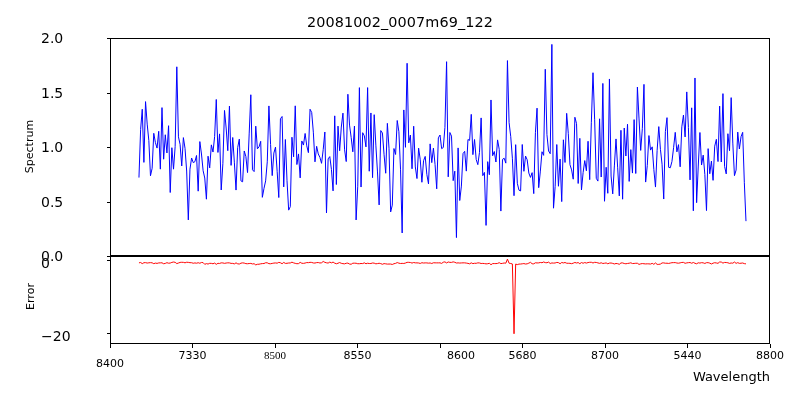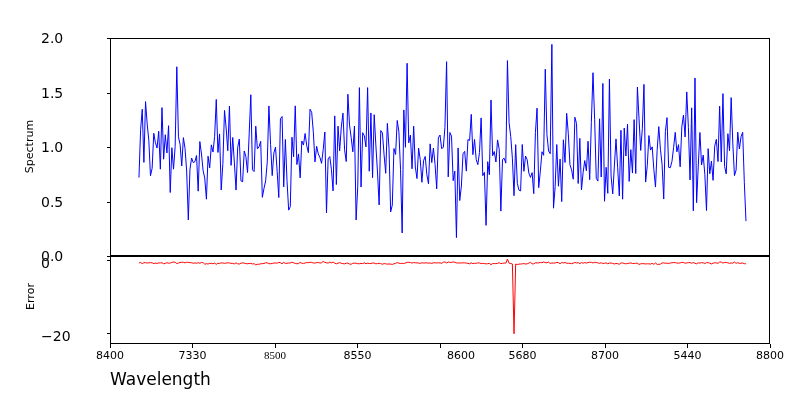--- a/index.html
+++ b/index.html
@@ -48,22 +48,22 @@
   #ylabel-error {
     left: -10px;
     top: 290px;
     width: 80px;
   }
   #xlabel {
     position: absolute;
     left: 110px;
     top: 369px;
     width: 660px;
-    text-align: left;
-    font-size: 17px;
+    text-align: right;
+    font-size: 13px;
     color: #000000;
   }
   
   .panel {
     position: absolute;
     box-sizing: border-box;
     border: 1px solid #000000;
     background: transparent;
   }
   #panel-spectrum {
@@ -117,40 +117,41 @@
     top: 349px;
     transform: translateX(-35px);
     white-space: nowrap;
   }
 </style>
 </head>
 <body>
 
 <div id="figure">
 
+  <div id="plot-title">20081002_0007m69_122</div>
 
   <div class="ylabel" id="ylabel-spectrum">Spectrum</div>
   <div class="ylabel" id="ylabel-error">Error</div>
   <div id="xlabel">Wavelength</div>
 
   <div class="panel" id="panel-spectrum">
     <svg id="svg-spectrum" viewBox="0 0 660 218" preserveAspectRatio="none">
       <polyline id="spectrum-trace" fill="none" stroke="#0000ff" stroke-width="1" stroke-linejoin="round" points="28.05,139.86 29.70,91.35 31.35,70.91 33.00,124.53 34.65,63.20 36.30,85.91 37.95,102.51 39.60,138.04 41.25,130.46 42.90,95.18 44.55,104.58 46.20,110.10 47.85,93.13 49.50,131.35 51.15,69.26 52.80,121.32 54.45,96.65 56.10,115.03 57.75,87.52 59.40,154.93 61.05,109.72 62.70,131.37 64.35,108.65 66.00,28.06 67.65,98.73 69.30,106.38 70.95,128.16 72.60,99.53 74.25,110.35 75.90,133.25 77.55,182.61 79.20,131.39 80.85,120.09 82.50,124.77 84.15,123.80 85.80,117.57 87.45,153.57 89.10,103.53 90.75,116.08 92.40,132.92 94.05,140.31 95.70,161.68 97.35,118.30 99.00,130.07 100.65,106.84 102.30,114.10 103.95,98.43 105.60,61.04 107.25,114.50 108.90,95.78 110.55,152.38 112.20,125.81 113.85,72.13 115.50,89.85 117.15,112.74 118.80,67.71 120.45,127.55 122.10,99.40 123.75,124.97 125.40,152.47 127.05,109.65 128.70,101.03 130.35,143.22 132.00,144.13 133.65,113.00 135.30,118.64 136.95,134.82 138.60,95.79 140.25,56.28 141.90,131.97 143.55,133.82 145.20,87.97 146.85,110.84 148.50,108.82 150.15,103.26 151.80,159.78 153.45,150.81 155.10,143.18 156.75,123.96 158.40,67.55 160.05,106.47 161.70,137.88 163.35,115.12 165.00,109.12 166.65,133.59 168.30,160.00 169.95,80.49 171.60,78.22 173.25,149.24 174.90,101.44 176.55,142.98 178.20,172.71 179.85,169.17 181.50,99.13 183.15,118.87 184.80,67.46 186.45,126.70 188.10,115.99 189.75,140.18 191.40,102.91 193.05,107.05 194.70,95.33 196.35,107.78 198.00,114.72 199.65,70.90 201.30,74.12 202.95,94.02 204.60,123.97 206.25,108.30 207.90,115.99 209.55,119.51 211.20,125.49 212.85,111.61 214.50,93.85 216.15,175.57 217.80,121.01 219.45,118.69 221.10,131.58 222.75,153.29 224.40,77.57 226.05,146.85 227.70,87.91 229.35,112.82 231.00,88.85 232.65,74.82 234.30,111.82 235.95,123.69 237.60,55.75 239.25,86.89 240.90,99.29 242.55,113.86 244.20,87.82 245.85,182.62 247.50,148.58 249.15,49.08 250.80,149.41 252.45,94.58 254.10,97.74 255.75,108.89 257.40,49.05 259.05,133.45 260.70,74.65 262.35,139.93 264.00,76.38 265.65,107.14 267.30,134.18 268.95,167.45 270.60,92.42 272.25,94.91 273.90,116.80 275.55,135.48 277.20,85.11 278.85,110.27 280.50,174.54 282.15,167.65 283.80,110.54 285.45,116.53 287.10,82.26 288.75,93.61 290.40,131.40 292.05,195.75 293.70,71.61 295.35,109.33 297.00,24.48 298.65,104.81 300.30,96.95 301.95,130.98 303.60,88.04 305.25,129.12 306.90,140.84 308.55,110.14 310.20,121.87 311.85,144.58 313.50,122.89 315.15,118.49 316.80,136.62 318.45,146.24 320.10,105.86 321.75,124.78 323.40,110.15 325.05,126.71 326.70,151.23 328.35,99.72 330.00,96.90 331.65,110.67 333.30,109.52 334.95,89.35 336.60,22.89 338.25,139.13 339.90,94.37 341.55,98.03 343.20,142.96 344.85,133.40 346.50,200.42 348.15,109.92 349.80,163.01 351.45,148.47 353.10,115.67 354.75,113.39 356.40,133.34 358.05,101.47 359.70,102.29 361.35,76.07 363.00,116.71 364.65,101.43 366.30,121.58 367.95,126.82 369.60,114.45 371.25,79.65 372.90,137.95 374.55,134.61 376.20,188.13 377.85,123.78 379.50,136.99 381.15,61.52 382.80,117.82 384.45,113.54 386.10,124.15 387.75,101.81 389.40,111.34 391.05,173.67 392.70,121.52 394.35,120.31 396.00,125.29 397.65,21.80 399.30,84.38 400.95,98.56 402.60,120.35 404.25,158.14 405.90,106.64 407.55,145.62 409.20,152.55 410.85,153.34 412.50,106.49 414.15,133.53 415.80,118.13 417.45,121.91 419.10,135.29 420.75,139.70 422.40,134.88 424.05,156.05 425.70,94.57 427.35,69.79 429.00,150.05 430.65,133.33 432.30,113.79 433.95,117.42 435.60,30.52 437.25,96.42 438.90,113.00 440.55,115.75 442.20,5.45 443.85,170.76 445.50,148.89 447.15,106.52 448.80,148.61 450.45,121.19 452.10,164.11 453.75,101.72 455.40,124.62 457.05,75.02 458.70,95.51 460.35,126.82 462.00,132.09 463.65,141.50 465.30,78.98 466.95,85.41 468.60,145.82 470.25,100.25 471.90,152.31 473.55,134.79 475.20,122.70 476.85,133.00 478.50,103.20 480.15,141.97 481.80,84.57 483.45,34.04 485.10,80.96 486.75,140.62 488.40,143.42 490.05,80.54 491.70,139.30 493.35,44.84 495.00,163.76 496.65,129.47 498.30,155.71 499.95,40.34 501.60,138.31 503.25,156.33 504.90,128.09 506.55,100.85 508.20,130.02 509.85,158.37 511.50,92.17 513.15,161.70 514.80,89.85 516.45,118.09 518.10,86.05 519.75,143.71 521.40,111.64 523.05,135.31 524.70,81.37 526.35,135.74 528.00,48.52 529.65,80.67 531.30,112.44 532.95,90.51 534.60,45.78 536.25,144.39 537.90,127.78 539.55,97.46 541.20,112.13 542.85,108.85 544.50,131.82 546.15,149.43 547.80,112.43 549.45,88.43 551.10,111.37 552.75,126.42 554.40,161.52 556.05,93.47 557.70,79.38 559.35,129.51 561.00,129.96 562.65,123.66 564.30,109.74 565.95,94.21 567.60,113.91 569.25,106.63 570.90,128.99 572.55,88.62 574.20,76.71 575.85,98.86 577.50,53.41 579.15,89.35 580.80,142.21 582.45,69.45 584.10,173.38 585.75,39.33 587.40,165.19 589.05,128.21 590.70,94.37 592.35,127.19 594.00,117.19 595.65,136.76 597.30,173.18 598.95,110.66 600.60,136.01 602.25,123.25 603.90,142.66 605.55,108.16 607.20,101.23 608.85,123.71 610.50,67.75 612.15,124.13 613.80,55.14 615.45,128.56 617.10,136.14 618.75,95.59 620.40,112.77 622.05,59.18 623.70,105.07 625.35,137.93 627.00,132.23 628.65,93.94 630.30,111.03 631.95,98.55 633.60,94.21 635.25,144.59 636.90,183.84"></polyline>
     </svg>
   </div>
 
   <div class="panel" id="panel-error">
     <svg id="svg-error" viewBox="0 0 660 88" preserveAspectRatio="none">
       <polyline id="error-trace" fill="none" stroke="#ff0000" stroke-width="1" stroke-linejoin="round" points="28.05,5.97 29.70,5.63 31.35,6.78 33.00,5.85 34.65,5.77 36.30,6.20 37.95,5.94 39.60,5.78 41.25,5.94 42.90,6.82 44.55,6.25 46.20,6.55 47.85,6.06 49.50,5.99 51.15,5.94 52.80,6.90 54.45,6.54 56.10,5.81 57.75,6.35 59.40,6.20 61.05,5.52 62.70,5.14 64.35,5.45 66.00,6.76 67.65,6.17 69.30,5.54 70.95,5.40 72.60,5.48 74.25,5.95 75.90,5.36 77.55,5.51 79.20,5.81 80.85,5.85 82.50,6.41 84.15,6.05 85.80,6.35 87.45,5.86 89.10,6.41 90.75,5.60 92.40,5.74 94.05,7.50 95.70,6.77 97.35,7.23 99.00,6.46 100.65,6.53 102.30,6.93 103.95,6.22 105.60,7.51 107.25,6.45 108.90,6.61 110.55,5.98 112.20,6.08 113.85,6.50 115.50,6.18 117.15,5.97 118.80,6.04 120.45,6.53 122.10,6.54 123.75,7.05 125.40,5.99 127.05,6.97 128.70,7.20 130.35,6.31 132.00,6.01 133.65,6.22 135.30,6.80 136.95,6.90 138.60,6.67 140.25,6.55 141.90,7.13 143.55,6.89 145.20,8.08 146.85,7.46 148.50,7.40 150.15,6.98 151.80,6.74 153.45,6.67 155.10,5.89 156.75,5.95 158.40,6.81 160.05,6.91 161.70,6.57 163.35,6.24 165.00,6.06 166.65,6.32 168.30,5.52 169.95,5.88 171.60,6.89 173.25,5.55 174.90,6.53 176.55,6.43 178.20,6.14 179.85,6.12 181.50,5.28 183.15,6.01 184.80,6.50 186.45,6.86 188.10,6.77 189.75,5.49 191.40,6.41 193.05,6.51 194.70,6.19 196.35,5.70 198.00,5.80 199.65,5.45 201.30,5.55 202.95,6.11 204.60,6.20 206.25,5.73 207.90,5.66 209.55,6.13 211.20,5.93 212.85,4.56 214.50,5.46 216.15,5.94 217.80,6.21 219.45,5.24 221.10,5.97 222.75,5.21 224.40,6.31 226.05,6.92 227.70,6.39 229.35,5.68 231.00,6.45 232.65,6.82 234.30,6.99 235.95,6.41 237.60,6.25 239.25,7.21 240.90,7.43 242.55,6.36 244.20,6.33 245.85,6.38 247.50,6.88 249.15,6.87 250.80,6.64 252.45,6.72 254.10,5.97 255.75,6.90 257.40,6.39 259.05,6.67 260.70,6.64 262.35,6.13 264.00,6.31 265.65,6.98 267.30,6.74 268.95,6.41 270.60,6.78 272.25,7.44 273.90,6.76 275.55,7.00 277.20,7.27 278.85,7.21 280.50,7.22 282.15,7.64 283.80,6.88 285.45,6.51 287.10,5.69 288.75,6.30 290.40,6.65 292.05,6.51 293.70,6.62 295.35,6.18 297.00,5.47 298.65,5.44 300.30,5.64 301.95,6.22 303.60,5.63 305.25,5.98 306.90,6.00 308.55,6.13 310.20,6.60 311.85,5.85 313.50,6.17 315.15,6.02 316.80,6.05 318.45,6.29 320.10,6.11 321.75,6.65 323.40,5.91 325.05,5.97 326.70,6.01 328.35,6.01 330.00,5.97 331.65,6.54 333.30,5.34 334.95,4.98 336.60,6.09 338.25,5.09 339.90,5.49 341.55,5.53 343.20,4.98 344.85,5.41 346.50,6.17 348.15,6.00 349.80,6.20 351.45,6.06 353.10,5.99 354.75,5.98 356.40,6.23 358.05,6.52 359.70,6.99 361.35,5.98 363.00,6.77 364.65,6.42 366.30,6.47 367.95,6.00 369.60,6.10 371.25,6.66 372.90,6.55 374.55,6.73 376.20,7.02 377.85,6.87 379.50,6.45 381.15,7.89 382.80,6.75 384.45,6.73 386.10,6.75 387.75,6.57 389.40,5.83 391.05,6.76 392.70,6.50 394.35,6.15 396.00,6.34 397.65,2.18 399.30,6.36 400.95,6.66 402.60,7.10 404.25,78.55 405.90,7.25 407.55,7.78 409.20,7.25 410.85,7.21 412.50,6.97 414.15,6.72 415.80,7.18 417.45,6.98 419.10,6.28 420.75,5.45 422.40,6.92 424.05,6.99 425.70,5.90 427.35,6.09 429.00,6.02 430.65,5.60 432.30,5.87 433.95,5.08 435.60,5.74 437.25,5.87 438.90,5.24 440.55,6.62 442.20,6.09 443.85,6.25 445.50,6.10 447.15,5.55 448.80,5.77 450.45,6.89 452.10,5.61 453.75,6.08 455.40,5.62 457.05,6.37 458.70,6.44 460.35,6.47 462.00,6.84 463.65,6.31 465.30,5.60 466.95,6.13 468.60,5.71 470.25,6.85 471.90,5.68 473.55,6.39 475.20,5.69 476.85,6.23 478.50,5.67 480.15,5.41 481.80,5.38 483.45,6.15 485.10,5.45 486.75,5.59 488.40,6.03 490.05,6.49 491.70,5.93 493.35,6.62 495.00,6.39 496.65,6.08 498.30,6.91 499.95,6.25 501.60,6.15 503.25,6.55 504.90,7.13 506.55,6.62 508.20,6.83 509.85,7.47 511.50,6.10 513.15,6.07 514.80,6.66 516.45,6.94 518.10,6.61 519.75,6.37 521.40,5.94 523.05,6.69 524.70,6.59 526.35,6.42 528.00,6.41 529.65,7.58 531.30,7.01 532.95,6.72 534.60,6.91 536.25,7.09 537.90,6.96 539.55,7.03 541.20,7.22 542.85,6.50 544.50,7.49 546.15,6.10 547.80,7.56 549.45,7.55 551.10,7.24 552.75,6.08 554.40,6.04 556.05,6.39 557.70,6.36 559.35,6.58 561.00,6.20 562.65,5.82 564.30,5.76 565.95,5.73 567.60,6.16 569.25,6.34 570.90,5.99 572.55,5.57 574.20,5.51 575.85,6.45 577.50,6.03 579.15,5.80 580.80,5.65 582.45,6.38 584.10,5.61 585.75,6.43 587.40,6.93 589.05,5.92 590.70,6.22 592.35,5.79 594.00,5.99 595.65,6.60 597.30,5.81 598.95,5.79 600.60,6.28 602.25,7.13 603.90,6.31 605.55,5.85 607.20,6.11 608.85,6.46 610.50,5.11 612.15,5.16 613.80,6.26 615.45,5.55 617.10,5.66 618.75,5.91 620.40,6.55 622.05,6.13 623.70,6.33 625.35,5.15 627.00,6.50 628.65,5.79 630.30,6.52 631.95,6.35 633.60,6.13 635.25,6.77 636.90,7.01"></polyline>
     </svg>
   </div>
 
   <div id="ticks-layer">
       <div class="tick-mark xtick-mark" style="left: 109.5px;"></div>
-      <div class="xtick-label" style="left: 110px;">8400</div>
+      <div class="xtick-label" style="left: 110px; margin-top: 8px;">8400</div>
       <div class="tick-mark xtick-mark" style="left: 192px;"></div>
       <div class="xtick-label" style="left: 192.5px;">7330</div>
       <div class="tick-mark xtick-mark" style="left: 274.5px;"></div>
       <div class="xtick-label" style="left: 275px; font-family: Liberation Serif, serif;">8500</div>
       <div class="tick-mark xtick-mark" style="left: 357px;"></div>
       <div class="xtick-label" style="left: 357.5px;">8550</div>
       <div class="tick-mark xtick-mark" style="left: 439.5px;"></div>
       <div class="xtick-label" style="left: 440px; text-align: right;">8600</div>
       <div class="tick-mark xtick-mark" style="left: 522px;"></div>
       <div class="xtick-label" style="left: 522.5px;">5680</div>

